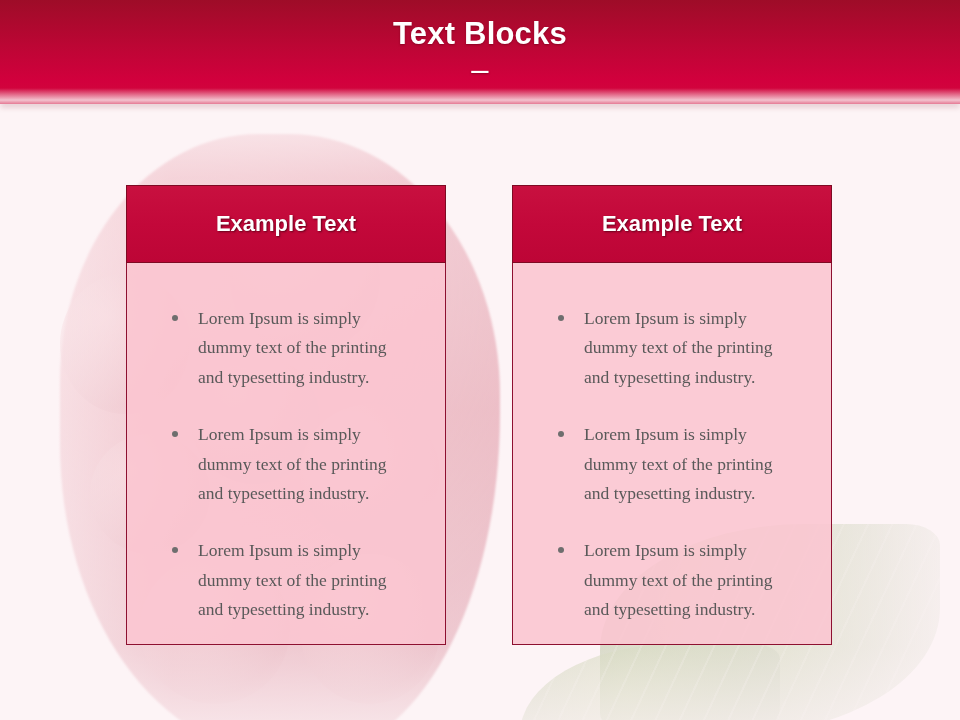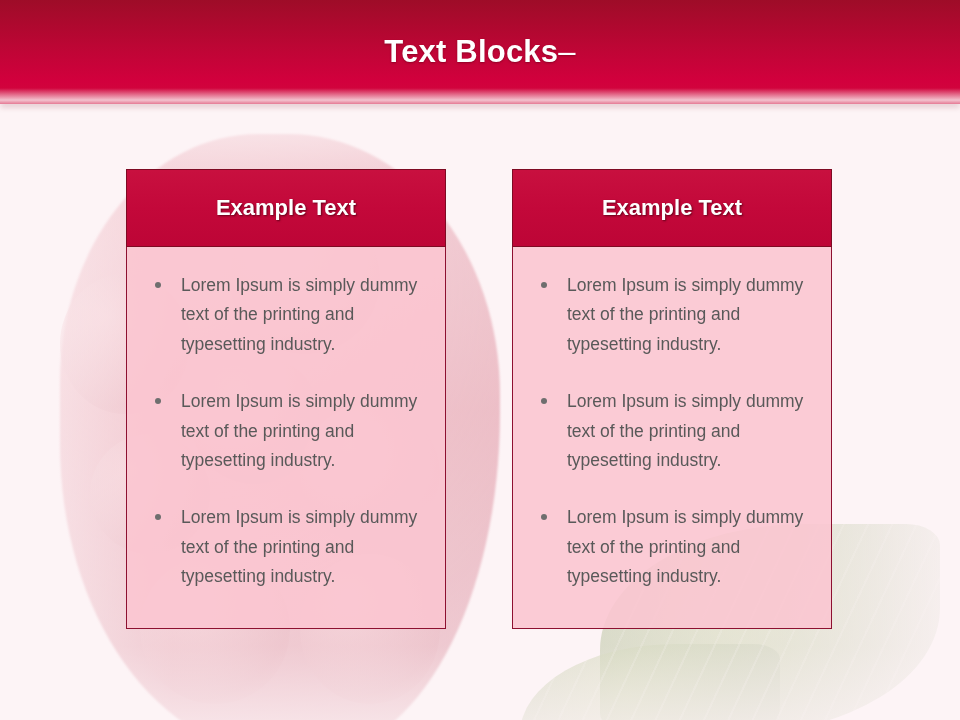--- a/index.html
+++ b/index.html
@@ -95,20 +95,21 @@
     width: 960px;
     height: 104px;
     display: flex;
     align-items: center;
     justify-content: center;
     color: #ffffff;
     font-size: 31px;
     letter-spacing: 0.2px;
     white-space: nowrap;
     text-shadow: 0 1px 2px rgba(90,0,20,0.5);
+    flex-direction: column;
   }
   #slide-title .t-strong { font-weight: bold; }
   #slide-title .t-light { font-weight: normal; }
 
   
   .block {
     position: absolute;
     box-sizing: border-box;
   }
   .block-header {
@@ -116,32 +117,34 @@
     height: 78px;
     background: linear-gradient(to bottom, #c8103f 0%, #c3083a 50%, #bd0536 100%);
     border: 1px solid #7e0a23;
     display: flex;
     align-items: center;
     justify-content: center;
     color: #ffffff;
     font-size: 22px;
     font-weight: bold;
     text-shadow: 1px 1px 2px rgba(70,0,18,0.75);
+    margin-top: 16px;
   }
   .block-body {
     box-sizing: border-box;
     border: 1px solid #8d1030;
     border-top: none;
     background: rgba(250,197,208,0.88);
     padding: 24px 18px 18px 18px;
   }
   ul.bullets {
     list-style: none;
-    margin: 0;
+    margin: 17px;
     padding: 0;
+    font-family: Liberation Serif, serif;
   }
   ul.bullets li {
     position: relative;
     padding-left: 36px;
     margin-bottom: 28px;
     color: #595959;
     font-size: 17.5px;
     line-height: 1.68;
   }
   ul.bullets li:last-child { margin-bottom: 0; }

